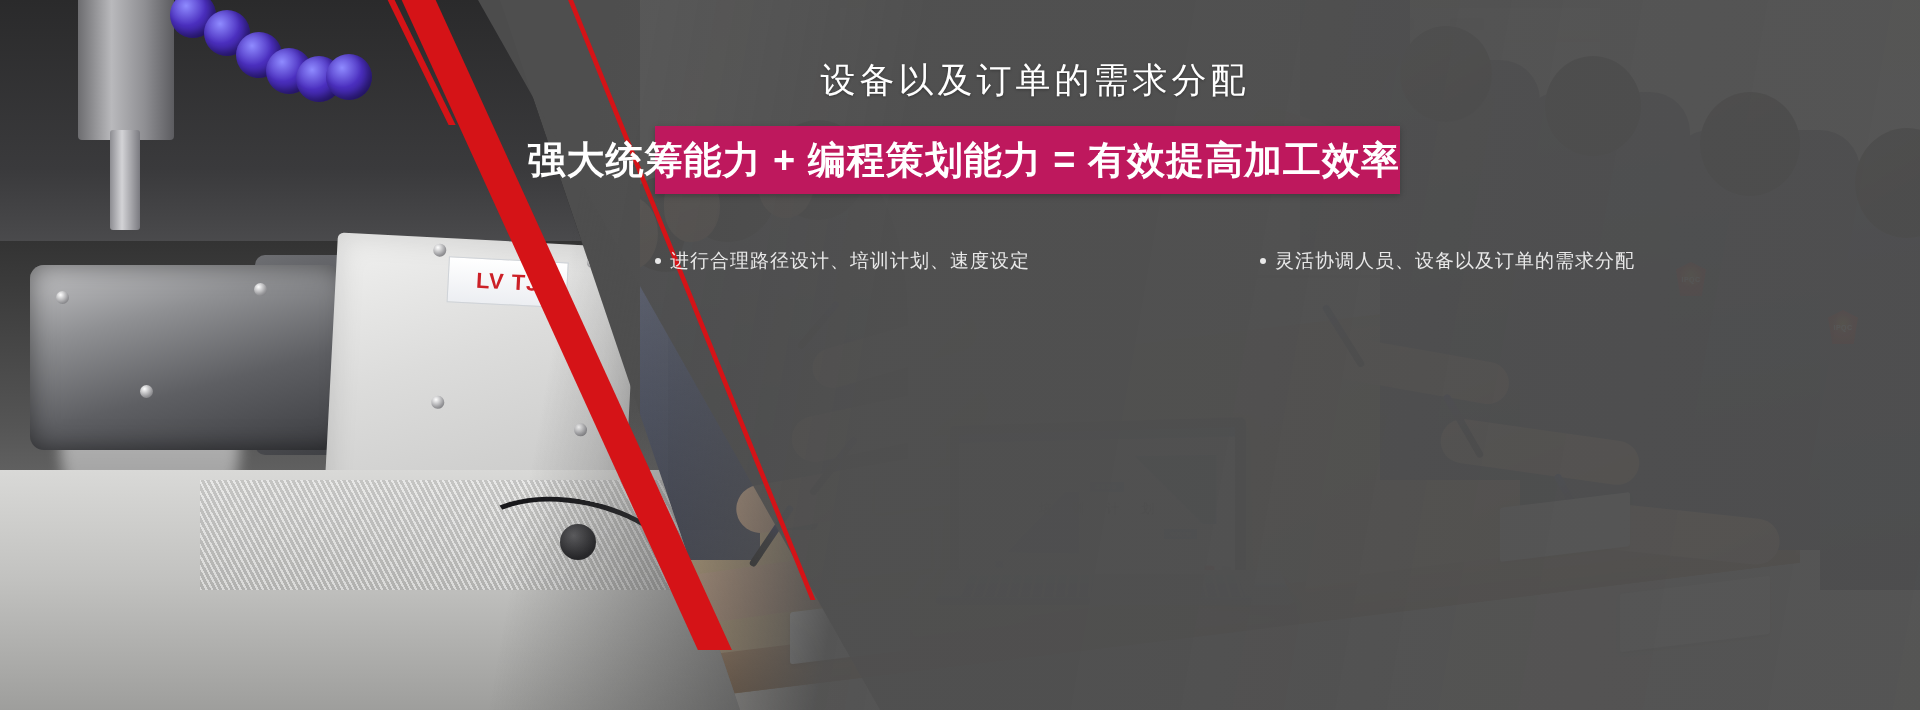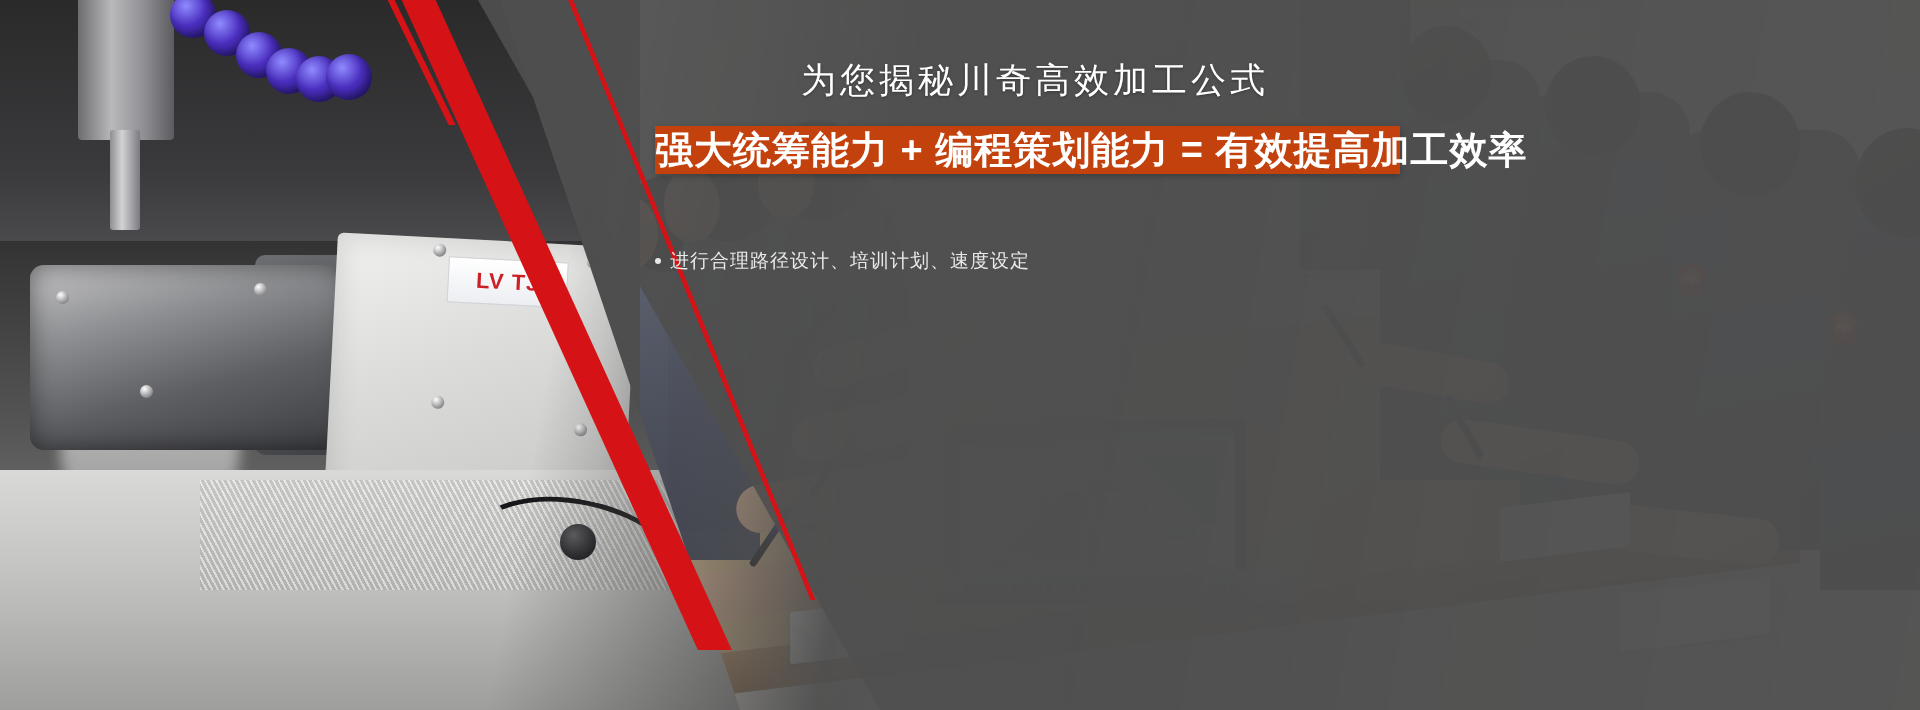--- a/index.html
+++ b/index.html
@@ -266,23 +266,23 @@
   .headline{
     position:absolute; left:0; top:62px; width:1920px;
     text-align:center; padding-left:150px;
     color:#ffffff; font-size:35px; font-weight:400;
     letter-spacing:4px; line-height:1;
     text-shadow:0 1px 3px rgba(0,0,0,.35);
     white-space:nowrap;
   }
   .redbar{
     position:absolute; left:655px; top:126px;
-    width:745px; height:48px;
-    background:#c2410c;
-    display:flex; align-items:center; justify-content:flex-start;
+    width:745px; height:68px;
+    background:#be185d;
+    display:flex; align-items:center; justify-content:flex-end;
     box-shadow:0 2px 6px rgba(0,0,0,.25);
   }
   .redbar span{
     color:#ffffff; font-size:38px; font-weight:800; letter-spacing:1px;
     white-space:nowrap;
   }
   .bullets{
     position:absolute; left:655px; top:248px; width:980px;
     display:flex; justify-content:space-between; align-items:flex-start;
   }
@@ -456,26 +456,30 @@
     <div class="knob"></div>
   </div>
 
   <div class="overlay"></div>
   <div class="overlay-fade"></div>
 
   <div class="diag-thick"></div>
   <div class="diag-thin2"></div>
   <div class="diag-thin"></div>
 
-  <div class="headline">为您揭秘川奇高效加工公式</div>
+  <div class="headline">设备以及订单的需求分配</div>
 
   <div class="redbar">
     <span>强大统筹能力 + 编程策划能力 = 有效提高加工效率</span>
   </div>
 
   <div class="bullets">
     <div class="bullet">
       <span class="dot"></span>
       <span>进行合理路径设计、培训计划、速度设定</span>
     </div>
+    <div class="bullet">
+      <span class="dot"></span>
+      <span>灵活协调人员、设备以及订单的需求分配</span>
+    </div>
   </div>
 
 </div>
 
 </body></html>

